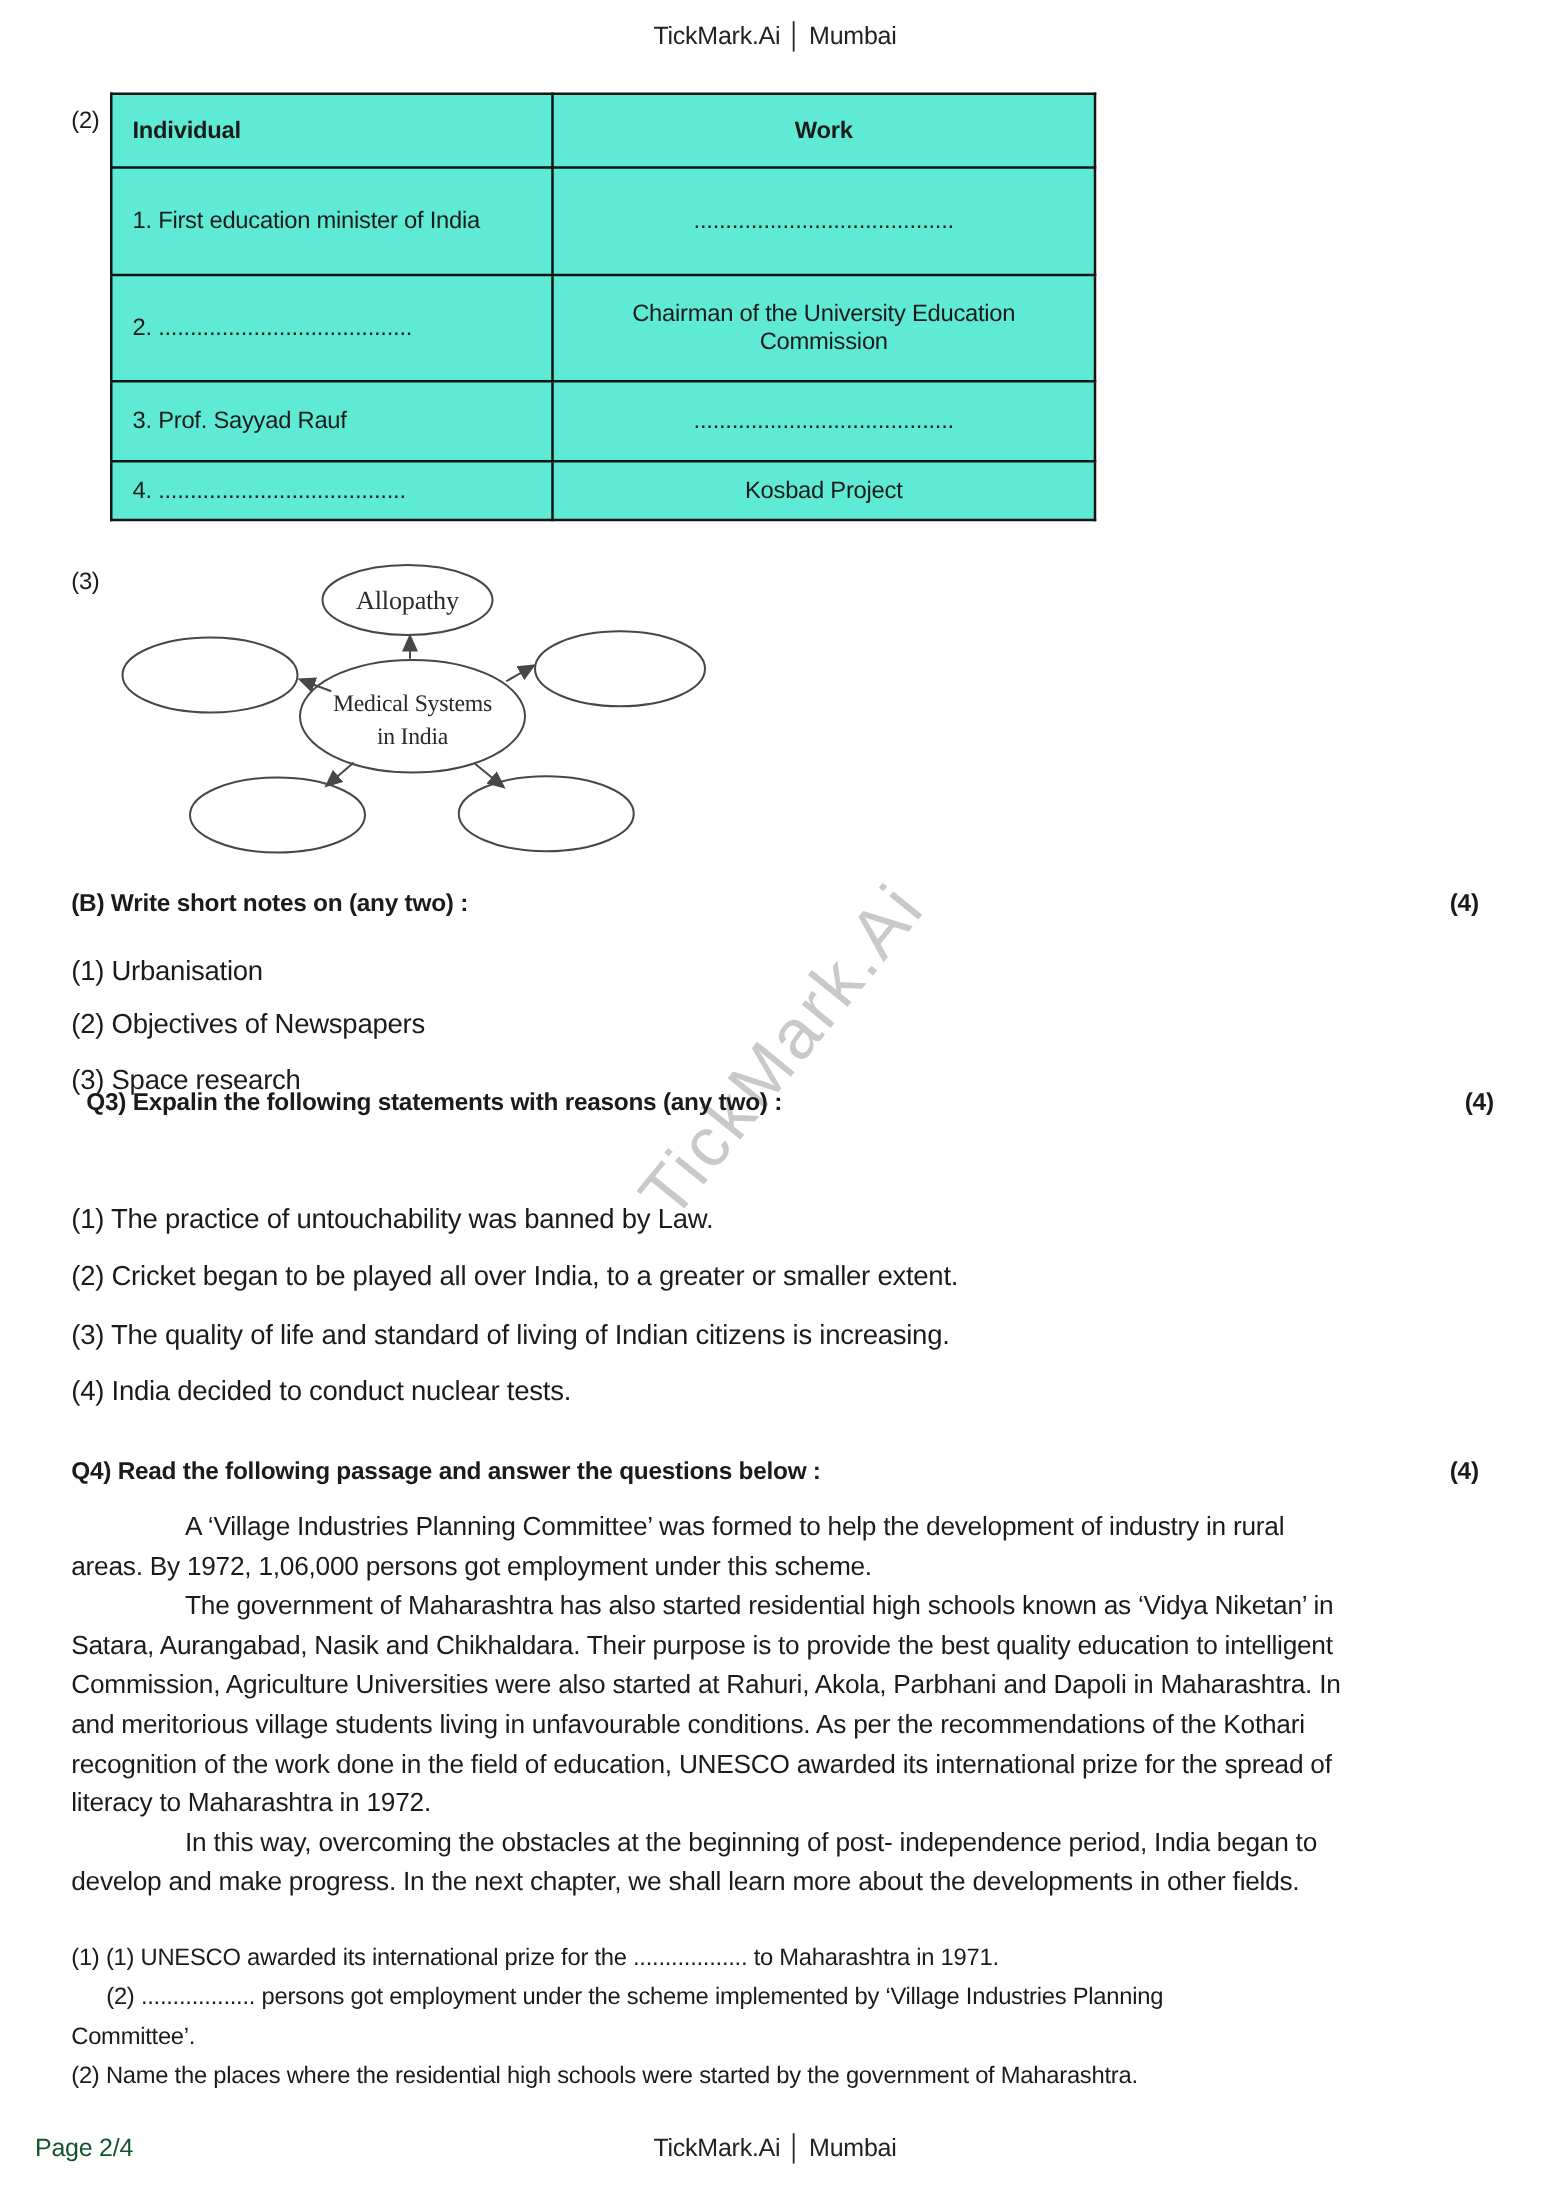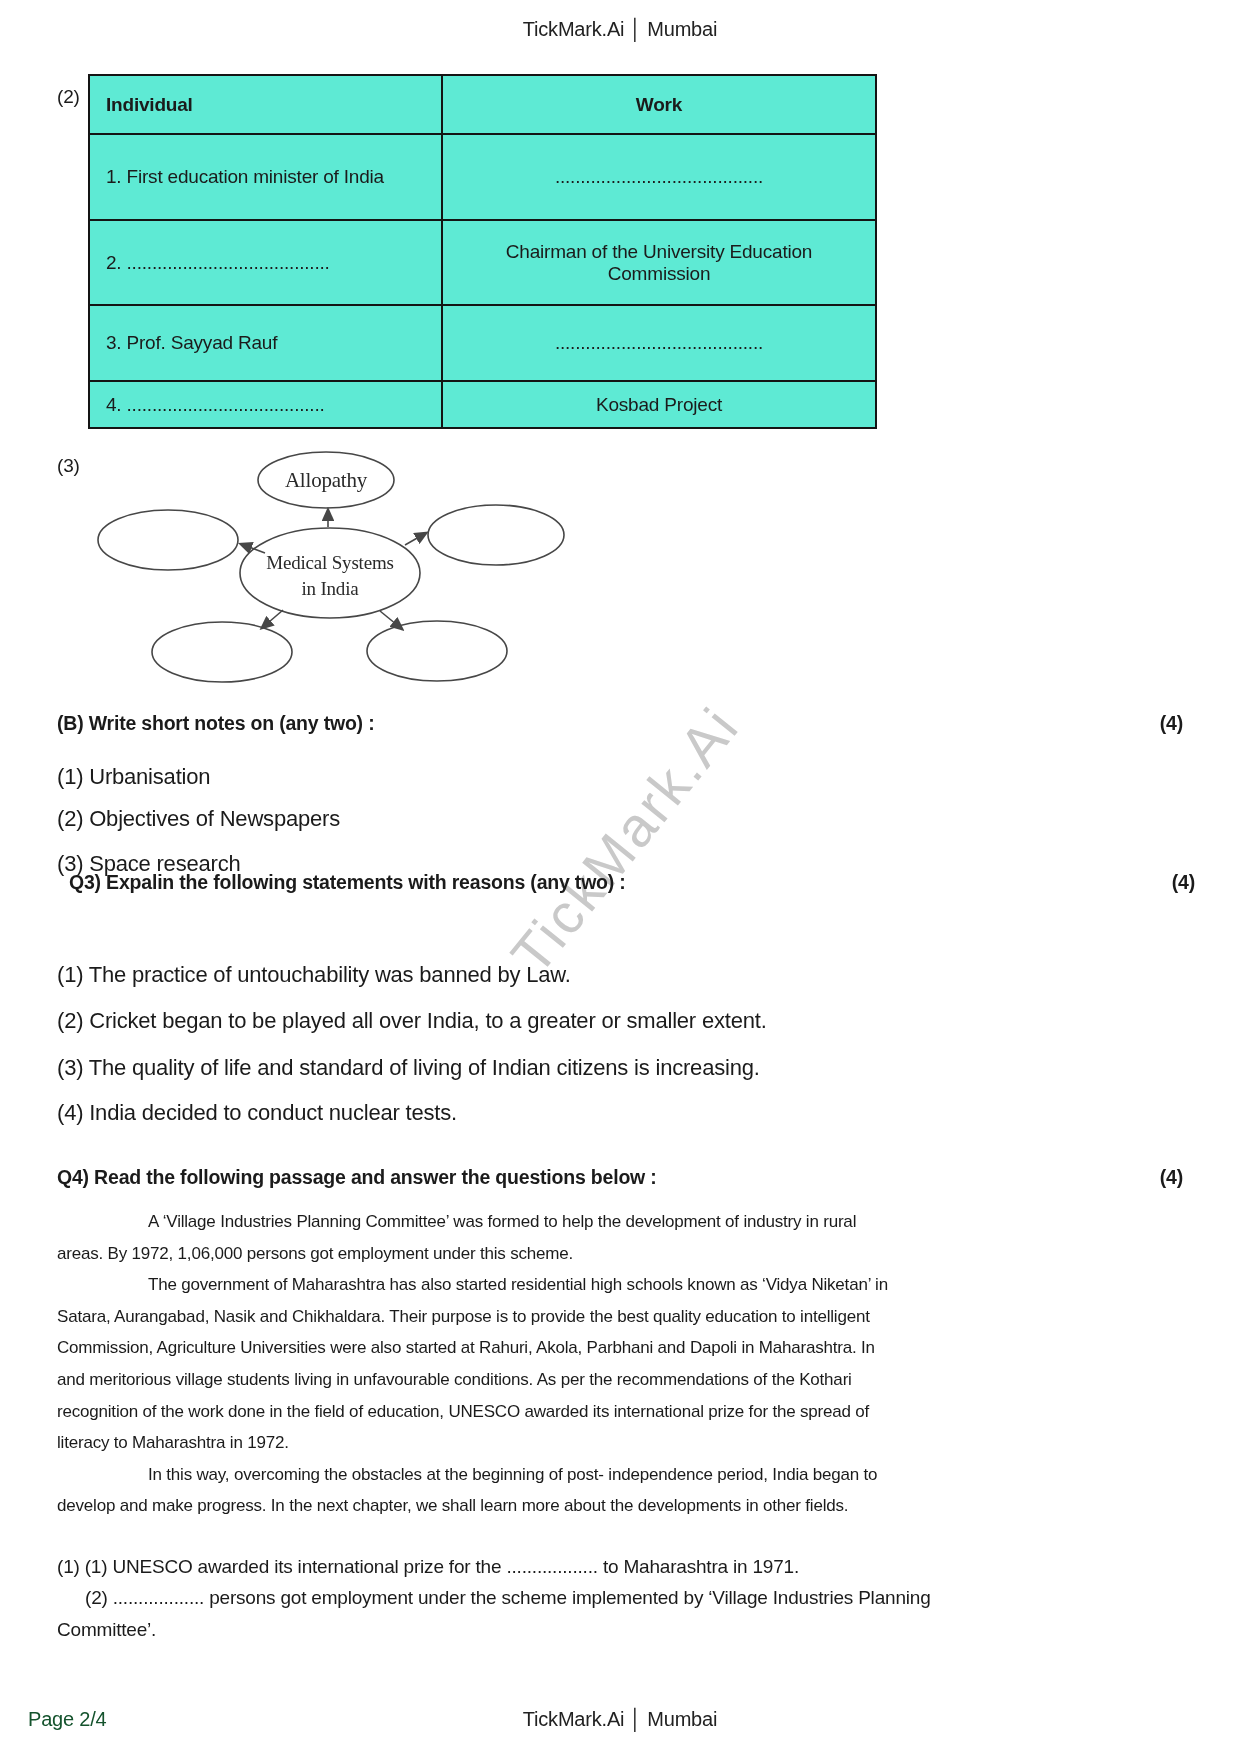--- a/index.html
+++ b/index.html
@@ -26,36 +26,36 @@
                 border-collapse:collapse; table-layout:fixed; font-size:19px; }
   table.match td, table.match th { border:2px solid #141414; vertical-align:middle;
                 padding:4px 16px; background:#5eead4; }
   table.match col.c1 { width:353px; }
   table.match col.c2 { width:434px; }
   table.match th { text-align:left; font-size:19px; }
   table.match .work { text-align:center; }
   tr.h  { height:59px; }
   tr.r1 { height:86px; }
   tr.r2 { height:85px; }
-  tr.r3 { height:76px;margin-top:46px; }
+  tr.r3 { height:64px;margin-top:46px; }
   tr.r4 { height:47px; }
   
   .diagram { position:absolute; left:90px; top:440px; }
   .diagram ellipse { fill:#ffffff; stroke:#474747; stroke-width:1.6; }
   .diagram line { stroke:#474747; stroke-width:1.6; }
   .diagram text { font-family:"Liberation Serif", serif; fill:#2a2a2a;
                   text-anchor:middle; }
   .dg-top-label { font-size:21px; }
   .dg-center-label { font-size:19px; }
   
   .hrow { position:absolute; left:57px; width:1126px; display:flex;
           justify-content:space-between; font-weight:bold; font-size:19.5px; }
   .qitem { position:absolute; left:57px; width:1126px; font-size:22px; }
   .passage { position:absolute; left:57px; top:1206px; width:1130px;
-             font-size:17px; line-height:31.6px; }
+             font-size:21px; line-height:31.6px; }
   .passage .ind { padding-left:91px; }
   .questions { position:absolute; left:57px; top:1551px; width:1130px;
                font-size:19px; line-height:31.4px; }
   .questions .ind { padding-left:28px; }
 </style>
 </head>
 <body>
 
 <div class="page">
 
@@ -155,19 +155,20 @@
       <div>recognition of the work done in the field of education, UNESCO awarded its international prize for the spread of</div>
       <div>literacy to Maharashtra in 1972.</div>
       <div class="ind">In this way, overcoming the obstacles at the beginning of post- independence period, India began to</div>
       <div>develop and make progress. In the next chapter, we shall learn more about the developments in other fields.</div>
     </div>
 
     <div class="questions">
       <div>(1) (1) UNESCO awarded its international prize for the .................. to Maharashtra in 1971.</div>
       <div class="ind">(2) .................. persons got employment under the scheme implemented by ‘Village Industries Planning</div>
       <div>Committee’.</div>
+      <div>(2) Name the places where the residential high schools were started by the government of Maharashtra.</div>
     </div>
 
     <div class="ftr-page">Page 2/4</div>
     <div class="ftr-brand">TickMark.Ai │ Mumbai</div>
 
   </div>
 </div>
 
 </body></html>

